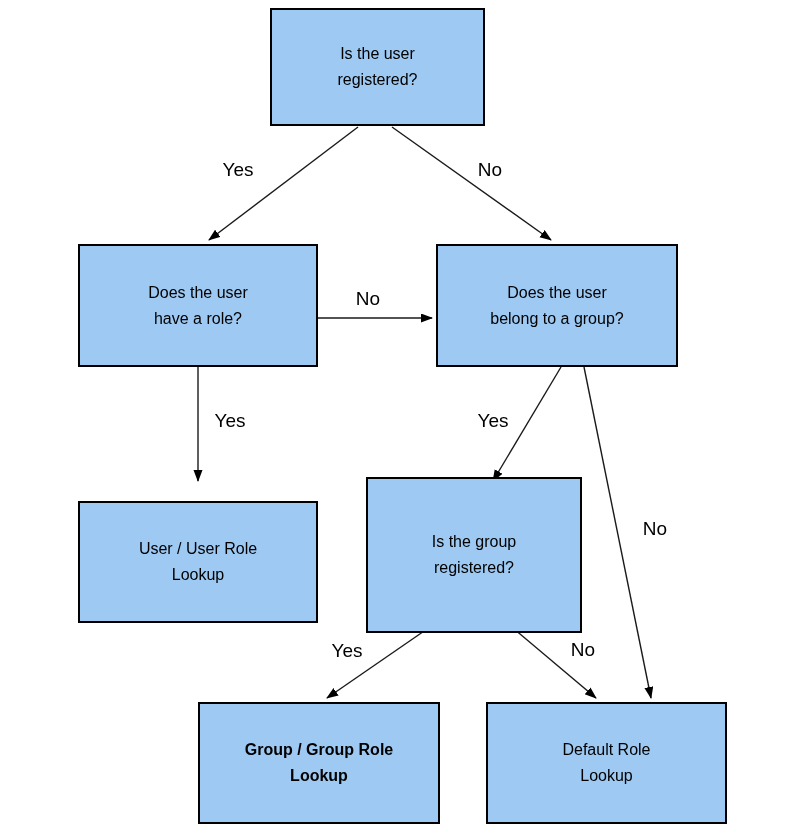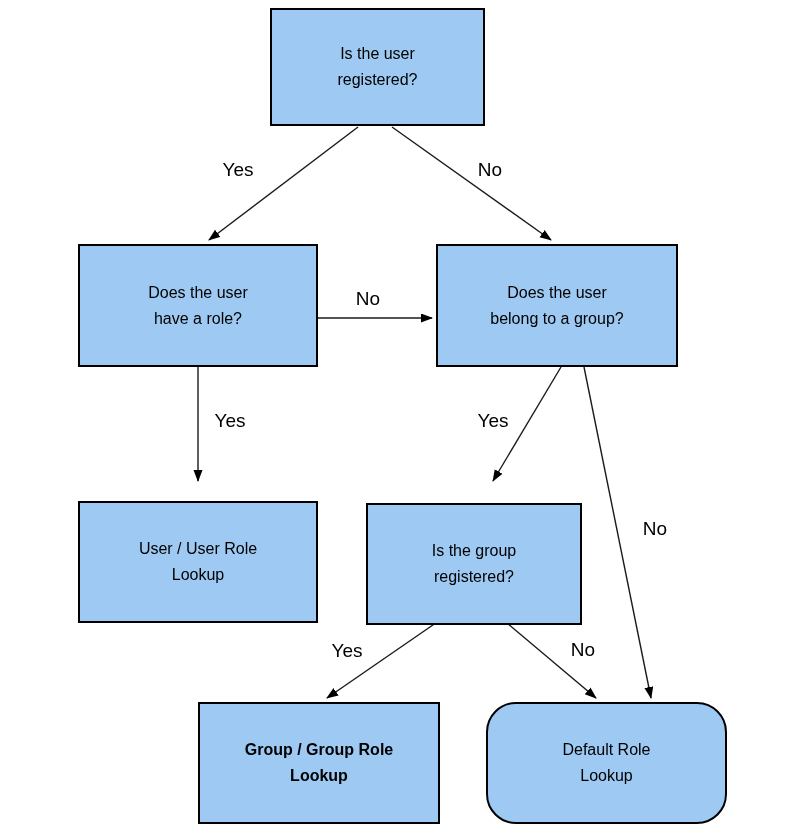--- a/index.html
+++ b/index.html
@@ -40,23 +40,23 @@
     transform: translate(-50%, -50%);
     font-size: 19px;
     line-height: 24px;
     white-space: nowrap;
   }
   
   .node-a { left: 270px; top: 8px;   width: 215px; height: 118px; }
   .node-b { left: 78px;  top: 244px; width: 240px; height: 123px; }
   .node-c { left: 436px; top: 244px; width: 242px; height: 123px; }
   .node-d { left: 78px;  top: 485px; width: 240px; height: 122px; margin-top: 16px; }
-  .node-e { left: 366px; top: 503px; width: 216px; height: 122px; }
+  .node-e { left: 366px; top: 477px; width: 216px; height: 156px; }
   .node-f { left: 198px; top: 702px; width: 242px; height: 122px; font-weight: bold; }
-  .node-g { left: 486px; top: 702px; width: 241px; height: 122px; border-radius: 30px; }
+  .node-g { left: 486px; top: 702px; width: 241px; height: 122px; }
   
   .lbl-1 { left: 238px; top: 170px; }
   .lbl-2 { left: 490px; top: 170px; }
   .lbl-3 { left: 368px; top: 299px; }
   .lbl-4 { left: 230px; top: 421px; }
   .lbl-5 { left: 493px; top: 421px; }
   .lbl-6 { left: 655px; top: 529px; }
   .lbl-7 { left: 347px; top: 651px; }
   .lbl-8 { left: 583px; top: 650px; }
   .edge-line {

